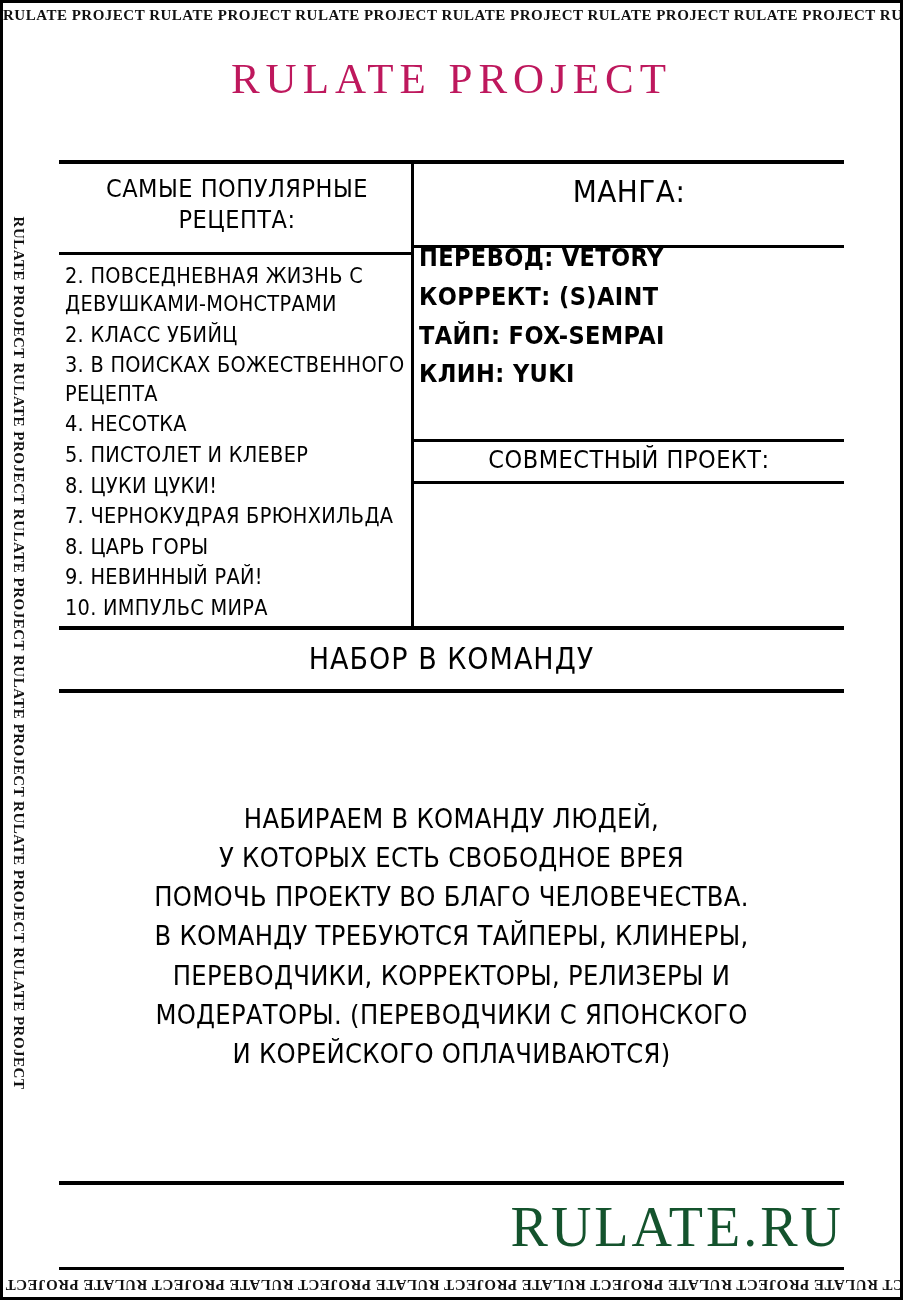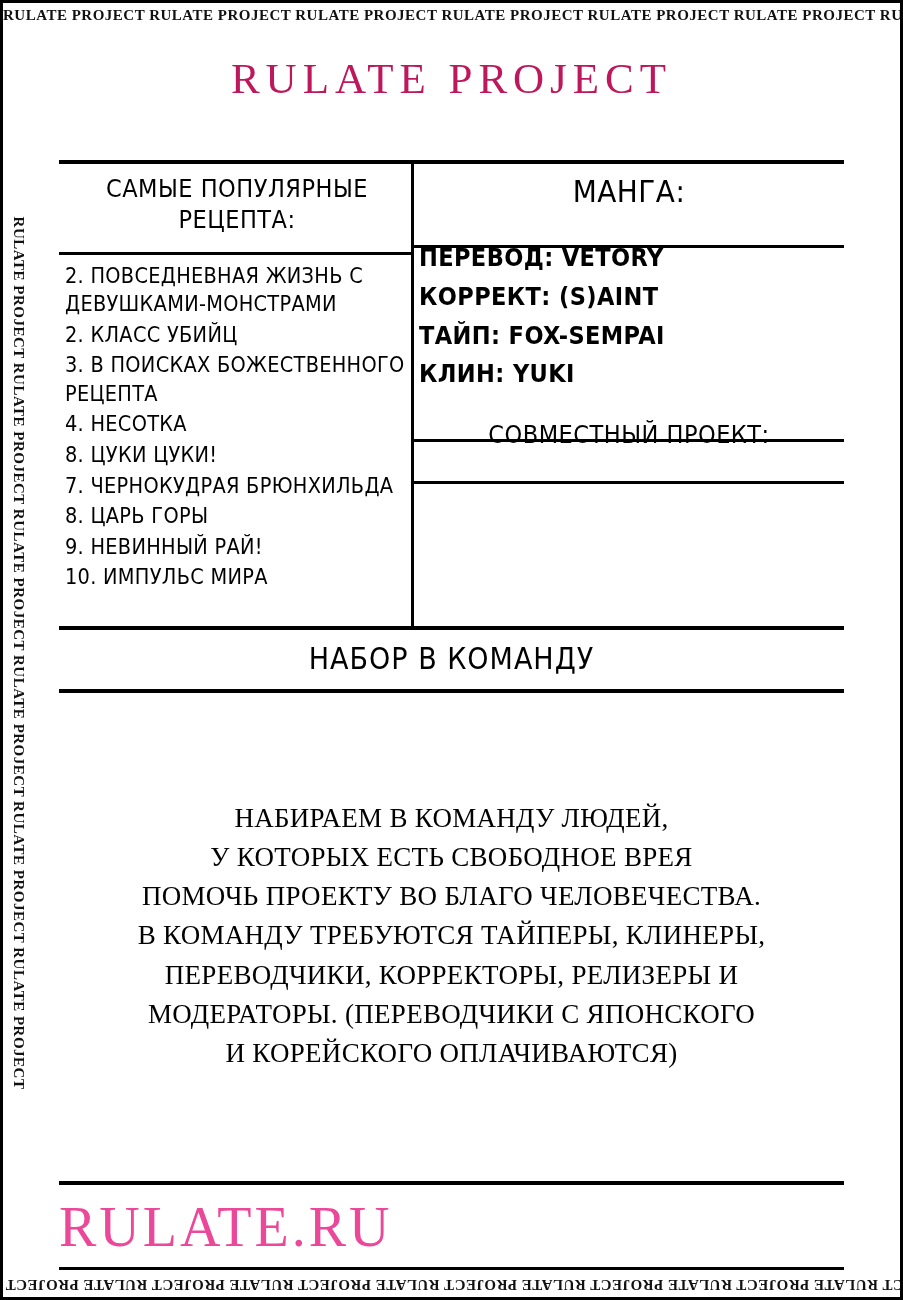--- a/index.html
+++ b/index.html
@@ -183,21 +183,21 @@
     position: absolute;
     left: 385px;
     top: 410px;
     width: 430px;
     height: 3px;
     background: #000;
   }
   .joint-title {
     position: absolute;
     left: 385px;
-    top: 391px;
+    top: 416px;
     width: 430px;
     text-align: center;
     font-size: 25px;
     letter-spacing: 0.5px;
   }
   .joint-rule-bottom {
     position: absolute;
     left: 385px;
     top: 452px;
     width: 430px;
@@ -225,43 +225,42 @@
   }
   .recruit-body {
     position: absolute;
     left: 55px;
     top: 770px;
     width: 735px;
     text-align: center;
     font-size: 27px;
     line-height: 1.45;
     letter-spacing: 0.3px;
-    font-family: Liberation Serif, serif;
   }
   .recruit-body div { white-space: nowrap; }
 
   
   .footer-rule {
     position: absolute;
     left: 30px;
     top: 1152px;
     width: 785px;
     height: 4px;
     background: #000;
   }
   .footer {
     position: absolute;
     left: 30px;
     top: 1166px;
     width: 785px;
-    text-align: left;
+    text-align: right;
     font-family: "Liberation Serif", serif;
     font-size: 56px;
     letter-spacing: 3px;
-    color: #ec4899;
+    color: #14532d;
   }
   .footer-rule-bottom {
     position: absolute;
     left: 30px;
     top: 1238px;
     width: 785px;
     height: 3px;
     background: #000;
   }
 </style>
@@ -287,20 +286,21 @@
     <div class="left-col">
       <div class="left-head hand">
         <div>САМЫЕ ПОПУЛЯРНЫЕ</div>
         <div>РЕЦЕПТА:</div>
       </div>
       <ul class="pop-list hand">
         <li>2. ПОВСЕДНЕВНАЯ ЖИЗНЬ С ДЕВУШКАМИ-МОНСТРАМИ</li>
         <li>2. КЛАСС УБИЙЦ</li>
         <li>3. В ПОИСКАХ БОЖЕСТВЕННОГО РЕЦЕПТА</li>
         <li>4. НЕСОТКА</li>
+        <li>5. ПИСТОЛЕТ И КЛЕВЕР</li>
         <li>8. ЦУКИ ЦУКИ!</li>
         <li>7. ЧЕРНОКУДРАЯ БРЮНХИЛЬДА</li>
         <li>8. ЦАРЬ ГОРЫ</li>
         <li>9. НЕВИННЫЙ РАЙ!</li>
         <li>10. ИМПУЛЬС МИРА</li>
       </ul>
     </div>
     <div class="left-head-rule"></div>
 
     <div class="right-col">

